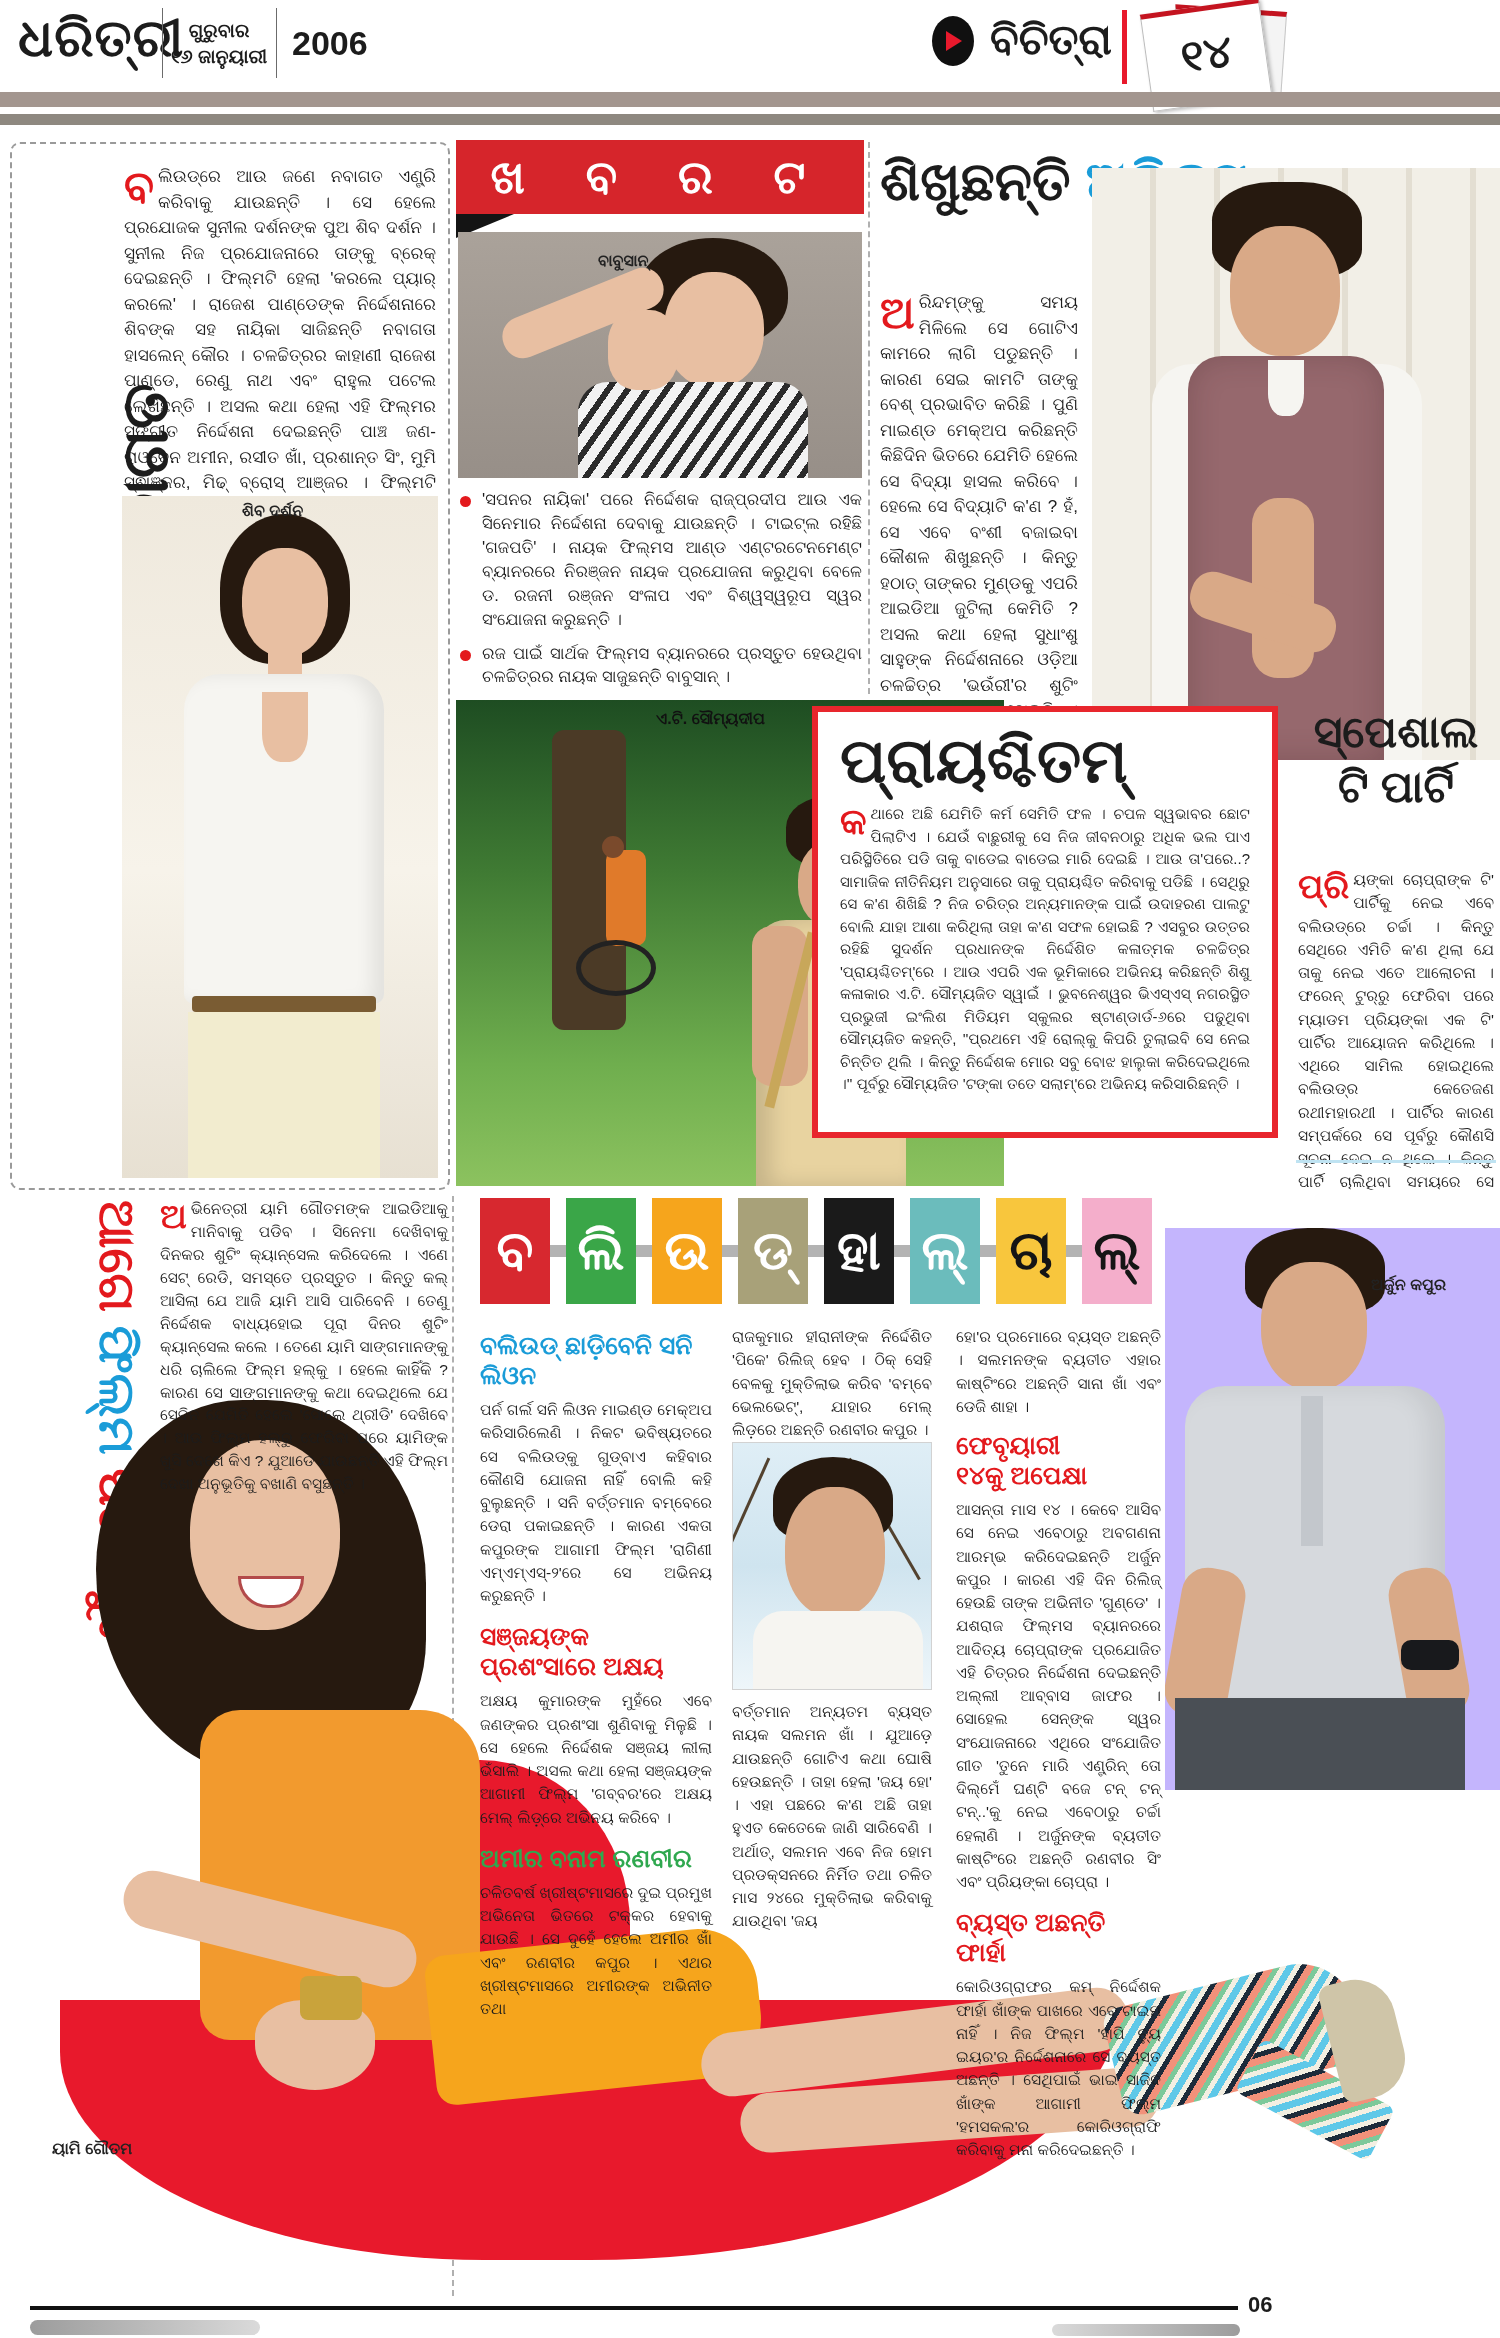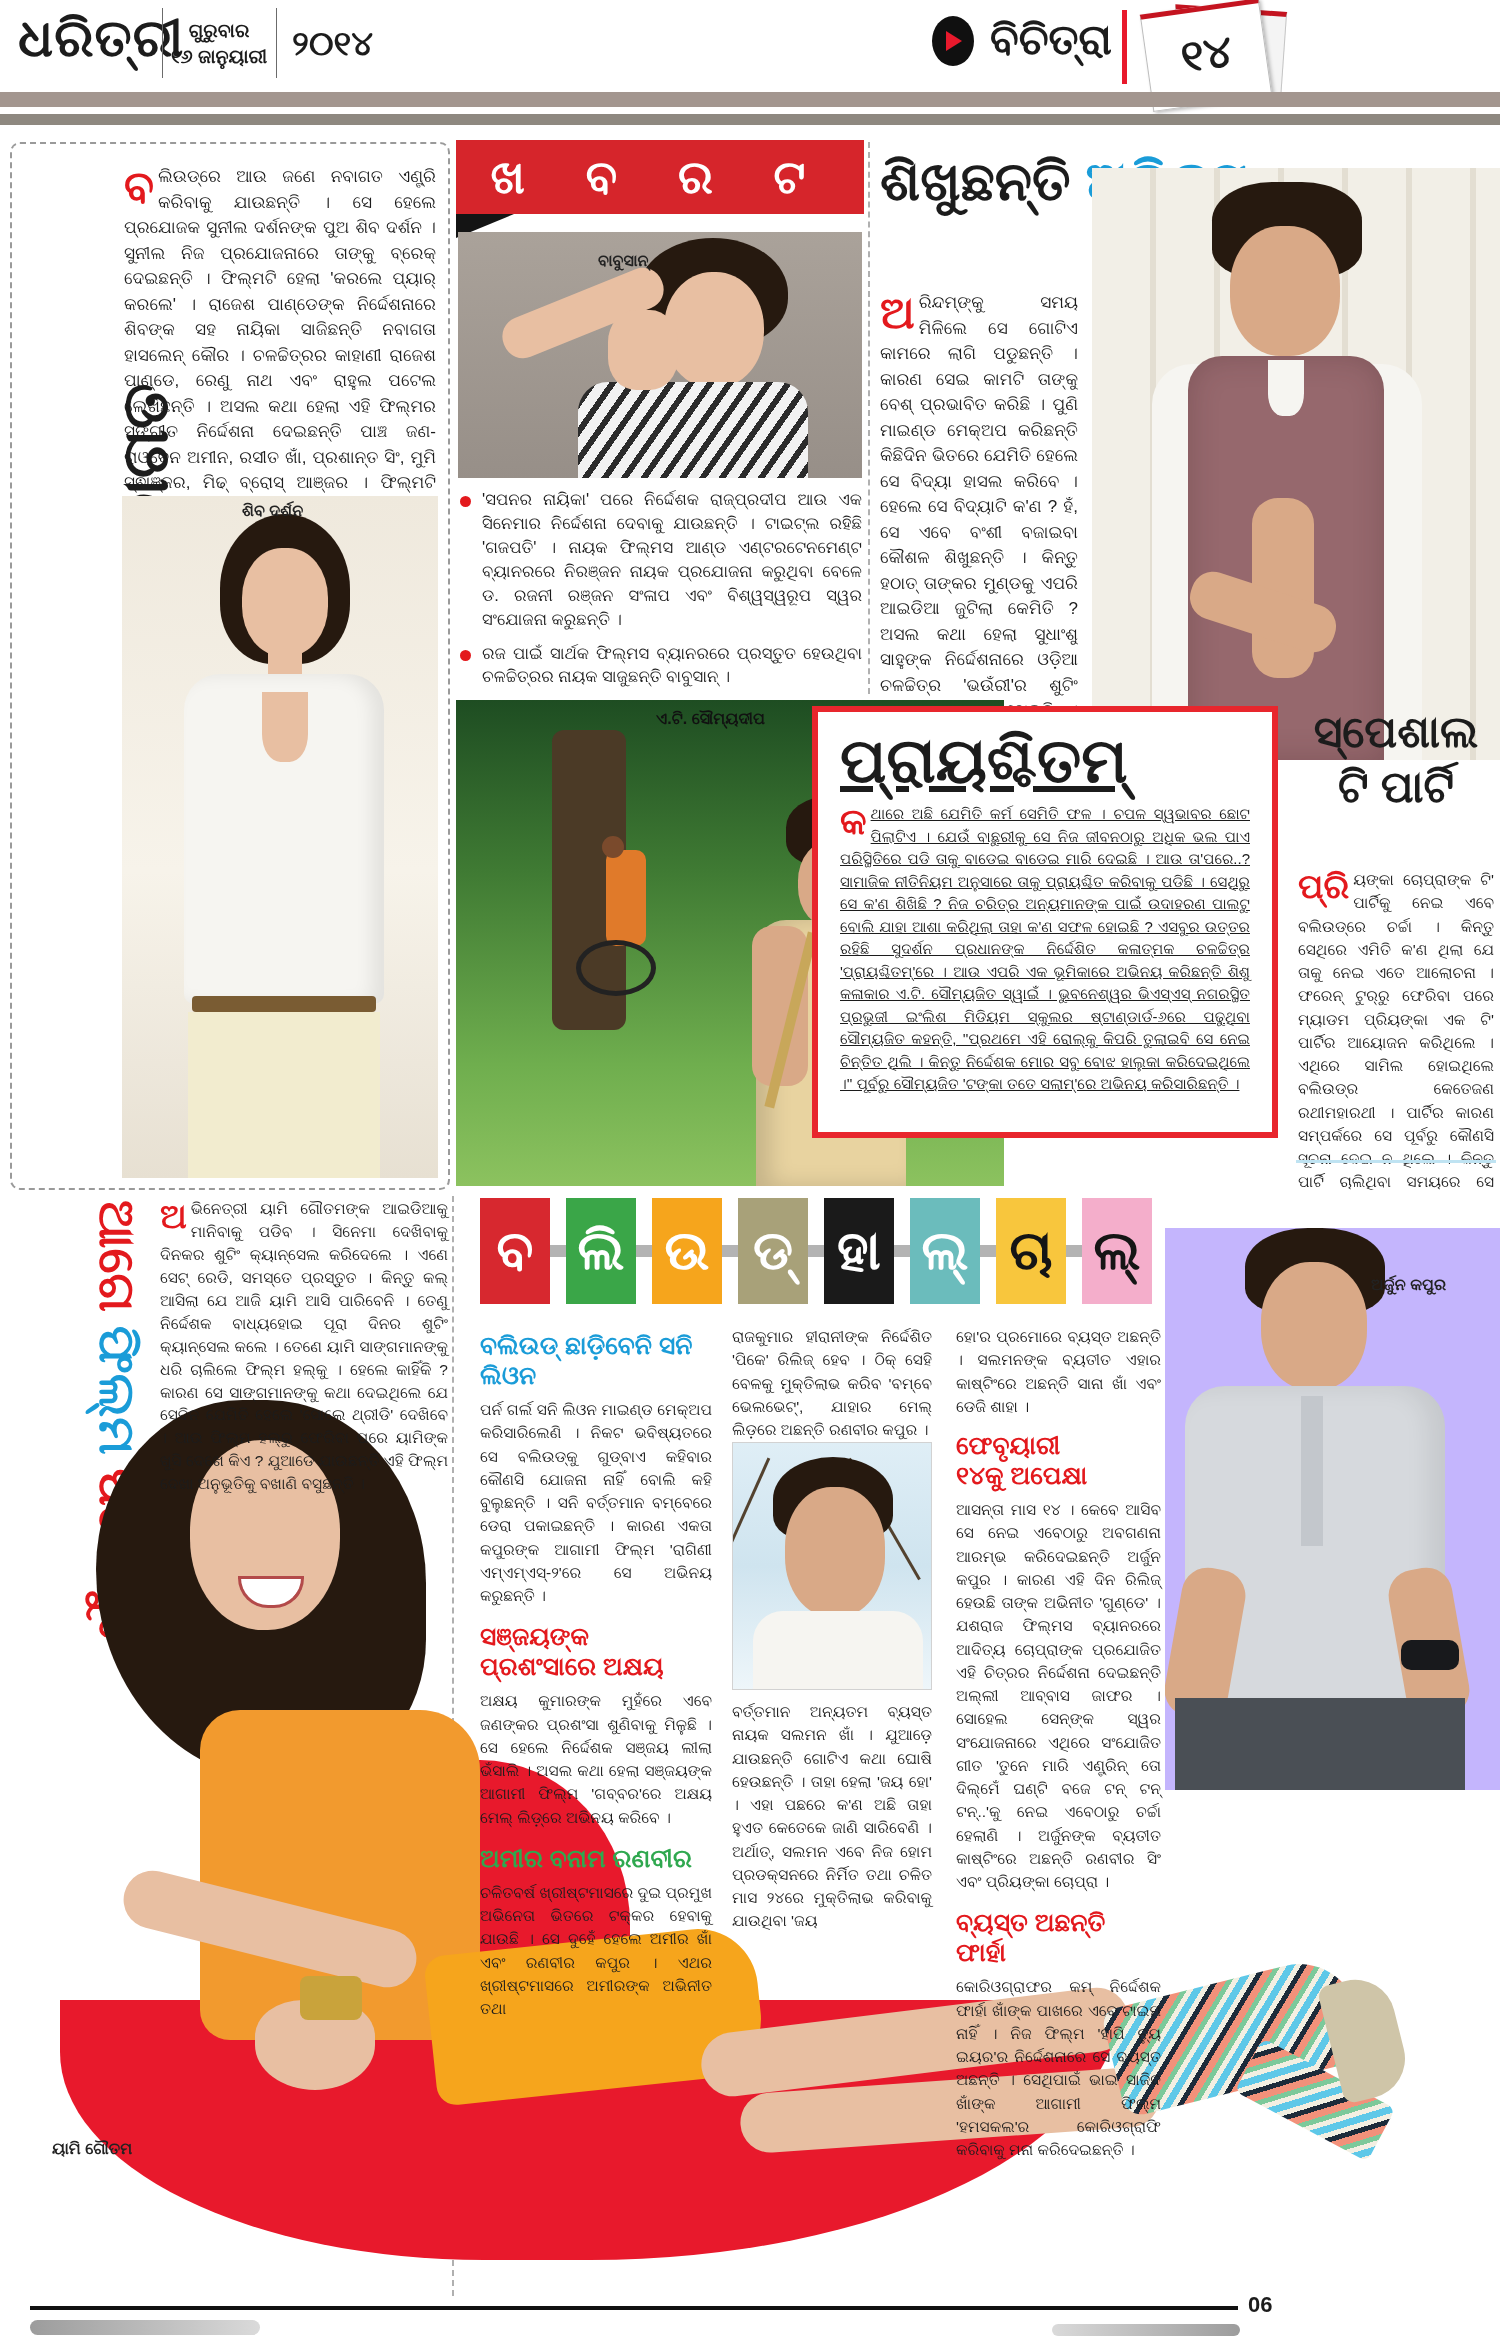--- a/index.html
+++ b/index.html
@@ -82,21 +82,21 @@
 
 <div class="page">
 
   <div class="abs odia masthead" style="left:18px;top:8px;">ଧରିତ୍ରୀ</div>
   <div class="abs head-divider" style="left:162px;top:8px;height:70px;"></div>
   <div class="abs odia daydate" style="left:168px;top:18px;width:102px;">
     <div>ଗୁରୁବାର</div>
     <div>୧୬ ଜାନୁୟାରୀ</div>
   </div>
   <div class="abs head-divider" style="left:276px;top:8px;height:70px;"></div>
-  <div class="abs odia year" style="left:292px;top:24px;">୨୦୧୪</div>
+  <div class="abs odia year" style="left:292px;top:24px;">2006</div>
 
   <div class="abs section-badge" style="left:932px;top:16px;"></div>
   <div class="abs odia section-name" style="left:990px;top:16px;">ବିଚିତ୍ରା</div>
   <div class="abs red-vrule" style="left:1122px;top:10px;height:74px;"></div>
   <div class="abs pagecurl2" style="left:1172px;top:8px;"></div>
   <div class="abs pagecurl" style="left:1146px;top:6px;">
     <div class="abs odia pagenum-odia" style="left:34px;top:18px;">୧୪</div>
   </div>
 
   <div class="abs bar1" style="left:0;top:92px;width:1500px;height:15px;"></div>
@@ -162,21 +162,21 @@
     <div class="abs" style="left:146px;top:136px;width:22px;height:22px;background:#7a4a2c;border-radius:50%;"></div>
     <div class="abs" style="left:120px;top:240px;width:70px;height:46px;border:5px solid #222;border-radius:50%;background:transparent;"></div>
     <div class="abs hair" style="left:330px;top:96px;width:96px;height:70px;border-radius:45% 45% 35% 35%;"></div>
     <div class="abs skin2" style="left:342px;top:140px;width:74px;height:88px;border-radius:46%;"></div>
     <div class="abs" style="left:300px;top:220px;width:150px;height:266px;background:#e8d3a0;border-radius:30px 16px 0 0;box-shadow:inset 14px 0 22px rgba(0,0,0,.15);"></div>
     <div class="abs skin2" style="left:296px;top:226px;width:56px;height:160px;border-radius:20px;"></div>
     <div class="abs" style="left:330px;top:230px;width:10px;height:180px;background:#c8a75a;transform:rotate(14deg);"></div>
     <div class="abs odia caption" style="left:200px;top:10px;color:#111;">ଏ.ଟି. ସୌମ୍ୟଦୀପ</div>
   </div>
 
-  <div class="abs pray-box" style="left:812px;top:706px;width:466px;height:432px;padding:16px 22px;box-sizing:border-box;overflow:hidden;text-decoration:underline;">
+  <div class="abs pray-box" style="left:812px;top:706px;width:466px;height:432px;padding:16px 22px;box-sizing:border-box;overflow:hidden;">
     <div class="odia pray-h">ପ୍ରାୟଶ୍ଚିତମ୍</div>
     <div class="odia" style="font-size:15px;line-height:1.5;text-align:justify;margin-top:10px;">
       <span class="dc" style="font-size:36px;">କ</span><span>ଥାରେ ଅଛି ଯେମିତି କର୍ମ ସେମିତି ଫଳ । ଚପଳ ସ୍ୱଭାବର ଛୋଟ ପିଲାଟିଏ । ଯେଉଁ ବାଛୁରୀକୁ ସେ ନିଜ ଜୀବନଠାରୁ ଅଧିକ ଭଲ ପାଏ ପରିସ୍ଥିତିରେ ପଡି ତାକୁ ବାଡେଇ ବାଡେଇ ମାରି ଦେଇଛି । ଆଉ ତା'ପରେ..? ସାମାଜିକ ନୀତିନିୟମ ଅନୁସାରେ ତାକୁ ପ୍ରାୟଶ୍ଚିତ କରିବାକୁ ପଡିଛି । ସେଥିରୁ ସେ କ'ଣ ଶିଖିଛି ? ନିଜ ଚରିତ୍ର ଅନ୍ୟମାନଙ୍କ ପାଇଁ ଉଦାହରଣ ପାଲଟୁ ବୋଲି ଯାହା ଆଶା କରିଥିଲା ତାହା କ'ଣ ସଫଳ ହୋଇଛି ? ଏସବୁର ଉତ୍ତର ରହିଛି ସୁଦର୍ଶନ ପ୍ରଧାନଙ୍କ ନିର୍ଦ୍ଦେଶିତ କଳାତ୍ମକ ଚଳଚ୍ଚିତ୍ର 'ପ୍ରାୟଶ୍ଚିତମ୍'ରେ । ଆଉ ଏପରି ଏକ ଭୂମିକାରେ ଅଭିନୟ କରିଛନ୍ତି ଶିଶୁ କଳାକାର ଏ.ଟି. ସୌମ୍ୟଜିତ ସ୍ୱାଇଁ । ଭୁବନେଶ୍ୱର ଭିଏସ୍‌ଏସ୍ ନଗରସ୍ଥିତ ପ୍ରଭୁଜୀ ଇଂଲିଶ ମିଡିୟମ ସ୍କୁଲର ଷ୍ଟାଣ୍ଡାର୍ଡ-୬ରେ ପଢୁଥିବା ସୌମ୍ୟଜିତ କହନ୍ତି, ''ପ୍ରଥମେ ଏହି ରୋଲ୍‌କୁ କିପରି ତୁଲାଇବି ସେ ନେଇ ଚିନ୍ତିତ ଥିଲି । କିନ୍ତୁ ନିର୍ଦ୍ଦେଶକ ମୋର ସବୁ ବୋଝ ହାଲୁକା କରିଦେଇଥିଲେ ।'' ପୂର୍ବରୁ ସୌମ୍ୟଜିତ 'ଟଙ୍କା ତତେ ସଲାମ୍'ରେ ଅଭିନୟ କରିସାରିଛନ୍ତି ।</span>
     </div>
   </div>
 
   <div class="abs odia tea-h" style="left:1296px;top:704px;width:200px;">
     <div>ସ୍ପେଶାଲ</div>
     <div>ଟି ପାର୍ଟି</div>
   </div>

